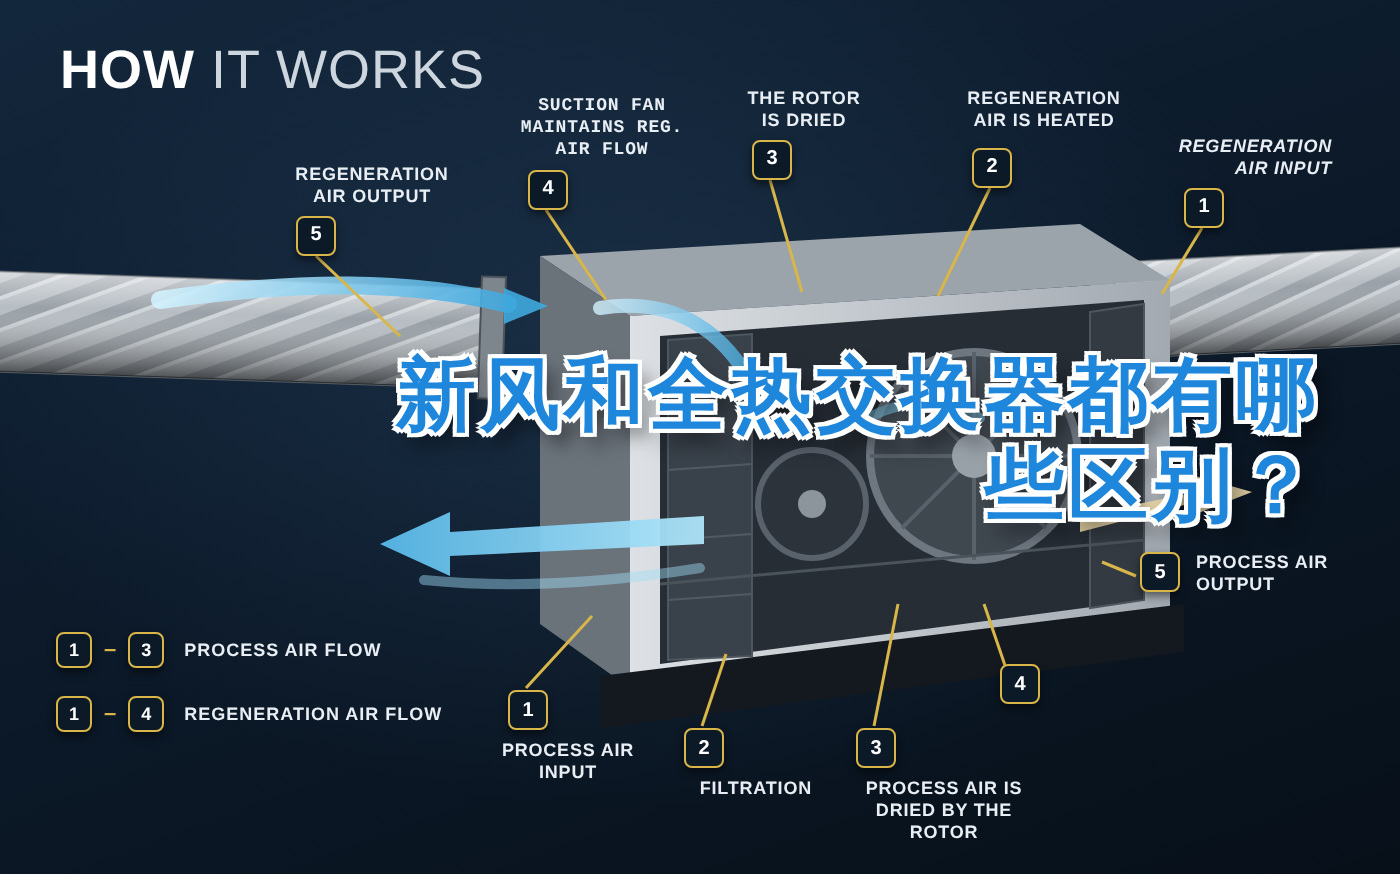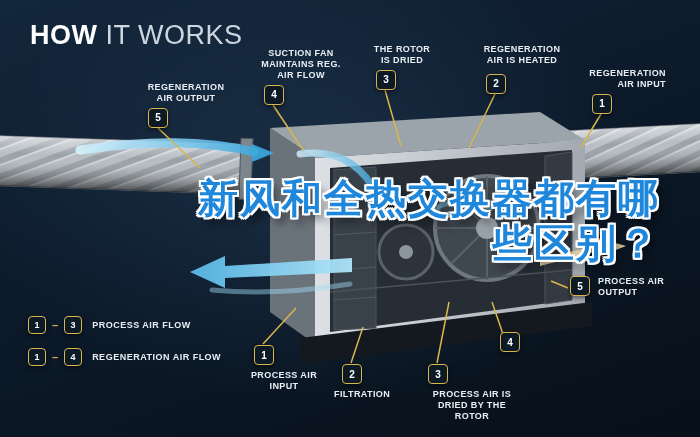--- a/index.html
+++ b/index.html
@@ -38,29 +38,29 @@
   }
 
   
   .callout{position:absolute;display:flex;flex-direction:column;}
   .c-label{
     font-size:9px;font-weight:700;letter-spacing:.4px;line-height:1.22;
     color:#e8eef4;text-transform:uppercase;
   }
   .callout .num-box{margin-top:4px;margin-left:8px;}
   .ct5{left:140px;top:82px;width:92px;}  .ct5 .c-label{text-align:center;}
-  .ct4{left:256px;top:48px;width:90px;}  .ct4 .c-label{text-align:center;}
+  .ct4{left:256px;top:48px;width:90px;}  .ct4 .c-label{text-align:center;font-family:Liberation Mono, monospace;}
   .ct3{left:368px;top:44px;width:68px;}  .ct3 .c-label{text-align:center;}
   .ct2{left:478px;top:44px;width:88px;}  .ct2 .c-label{text-align:center;} .ct2 .num-box{margin-top:8px;}
-  .ct1{left:586px;top:68px;width:80px;}  .ct1 .c-label{text-align:right;} .ct1 .num-box{margin-left:6px;}
+  .ct1{left:586px;top:68px;width:80px;}  .ct1 .c-label{text-align:right;font-style:italic;} .ct1 .num-box{margin-left:6px;}
 
   .callout.rev{flex-direction:column;}
   .callout.rev .num-box{margin-top:0;margin-bottom:5px;}
   .cb1{left:246px;top:345px;width:76px;}  .cb1 .c-label{text-align:center;}
-  .cb2{left:334px;top:364px;width:72px;}  .cb2 .c-label{text-align:left;}
+  .cb2{left:334px;top:364px;width:72px;}  .cb2 .c-label{text-align:right;}
   .cb3{left:420px;top:364px;width:104px;} .cb3 .c-label{text-align:center;}
   .callout.row{flex-direction:row;align-items:flex-start;}
   .callout.row .num-box{margin:0 8px 0 0;}
   .cb4{left:500px;top:332px;width:150px;}
   .cb5{left:570px;top:276px;width:120px;align-items:center;}
 
   
   .legend-title{position:absolute;left:30px;top:288px;font-size:12px;font-weight:700;
     letter-spacing:1.5px;color:#fff;text-transform:uppercase;}
   .legend-row{position:absolute;left:28px;display:flex;align-items:center;gap:6px;}

